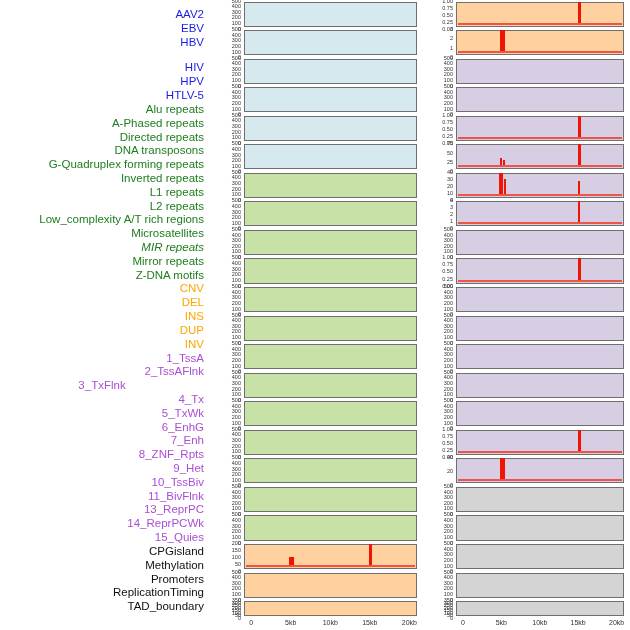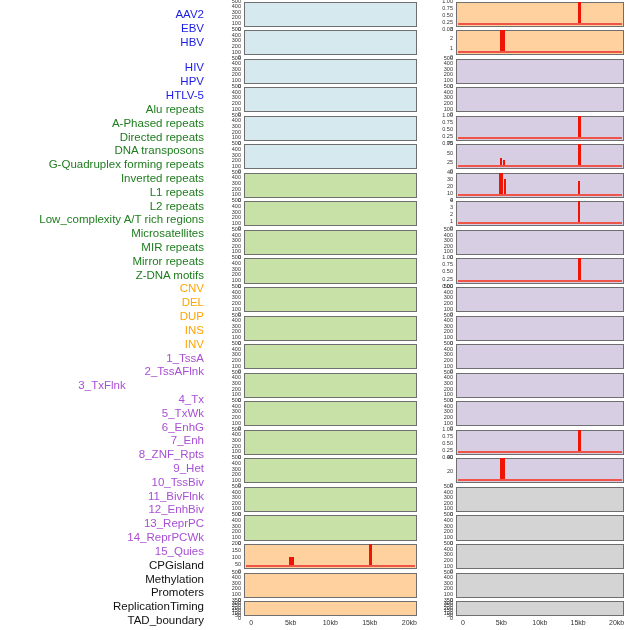--- a/index.html
+++ b/index.html
@@ -40,40 +40,39 @@
       <div class="row-label" style="color: rgb(30, 125, 30);">Alu repeats</div>
       <div class="row-label" style="color: rgb(30, 125, 30);">A-Phased repeats</div>
       <div class="row-label" style="color: rgb(30, 125, 30);">Directed repeats</div>
       <div class="row-label" style="color: rgb(30, 125, 30);">DNA transposons</div>
       <div class="row-label" style="color: rgb(30, 125, 30);">G-Quadruplex forming repeats</div>
       <div class="row-label" style="color: rgb(30, 125, 30);">Inverted repeats</div>
       <div class="row-label" style="color: rgb(30, 125, 30);">L1 repeats</div>
       <div class="row-label" style="color: rgb(30, 125, 30);">L2 repeats</div>
       <div class="row-label" style="color: rgb(30, 125, 30);">Low_complexity A/T rich regions</div>
       <div class="row-label" style="color: rgb(30, 125, 30);">Microsatellites</div>
-      <div class="row-label" style="color: rgb(30, 125, 30);">MIR repeats</div>
+      <div class="row-label" style="color: rgb(30, 125, 30); font-style: italic;">MIR repeats</div>
       <div class="row-label" style="color: rgb(30, 125, 30);">Mirror repeats</div>
       <div class="row-label" style="color: rgb(30, 125, 30);">Z-DNA motifs</div>
       <div class="row-label" style="color: rgb(255, 165, 0);">CNV</div>
       <div class="row-label" style="color: rgb(255, 165, 0);">DEL</div>
+      <div class="row-label" style="color: rgb(255, 165, 0);">INS</div>
       <div class="row-label" style="color: rgb(255, 165, 0);">DUP</div>
-      <div class="row-label" style="color: rgb(255, 165, 0);">INS</div>
       <div class="row-label" style="color: rgb(255, 165, 0);">INV</div>
       <div class="row-label" style="color: rgb(169, 79, 212);">1_TssA</div>
       <div class="row-label" style="color: rgb(169, 79, 212);">2_TssAFlnk</div>
       <div class="row-label" style="color: rgb(169, 79, 212); text-align: center;">3_TxFlnk</div>
       <div class="row-label" style="color: rgb(169, 79, 212);">4_Tx</div>
       <div class="row-label" style="color: rgb(169, 79, 212);">5_TxWk</div>
       <div class="row-label" style="color: rgb(169, 79, 212);">6_EnhG</div>
       <div class="row-label" style="color: rgb(169, 79, 212);">7_Enh</div>
       <div class="row-label" style="color: rgb(169, 79, 212);">8_ZNF_Rpts</div>
       <div class="row-label" style="color: rgb(169, 79, 212);">9_Het</div>
       <div class="row-label" style="color: rgb(169, 79, 212);">10_TssBiv</div>
       <div class="row-label" style="color: rgb(169, 79, 212);">11_BivFlnk</div>
-      <div class="row-label" style="color: rgb(169, 79, 212);">12_EnhBiv</div>
       <div class="row-label" style="color: rgb(169, 79, 212);">13_ReprPC</div>
       <div class="row-label" style="color: rgb(169, 79, 212);">14_ReprPCWk</div>
       <div class="row-label" style="color: rgb(169, 79, 212);">15_Quies</div>
       <div class="row-label" style="color: rgb(17, 17, 17); padding-left: 36px;">CPGisland</div>
       <div class="row-label" style="color: rgb(17, 17, 17);">Methylation</div>
       <div class="row-label" style="color: rgb(17, 17, 17);">Promoters</div>
       <div class="row-label" style="color: rgb(17, 17, 17);">ReplicationTiming</div>
       <div class="row-label" style="color: rgb(17, 17, 17);">TAD_boundary</div>
     </div>
   <div id="plots">

